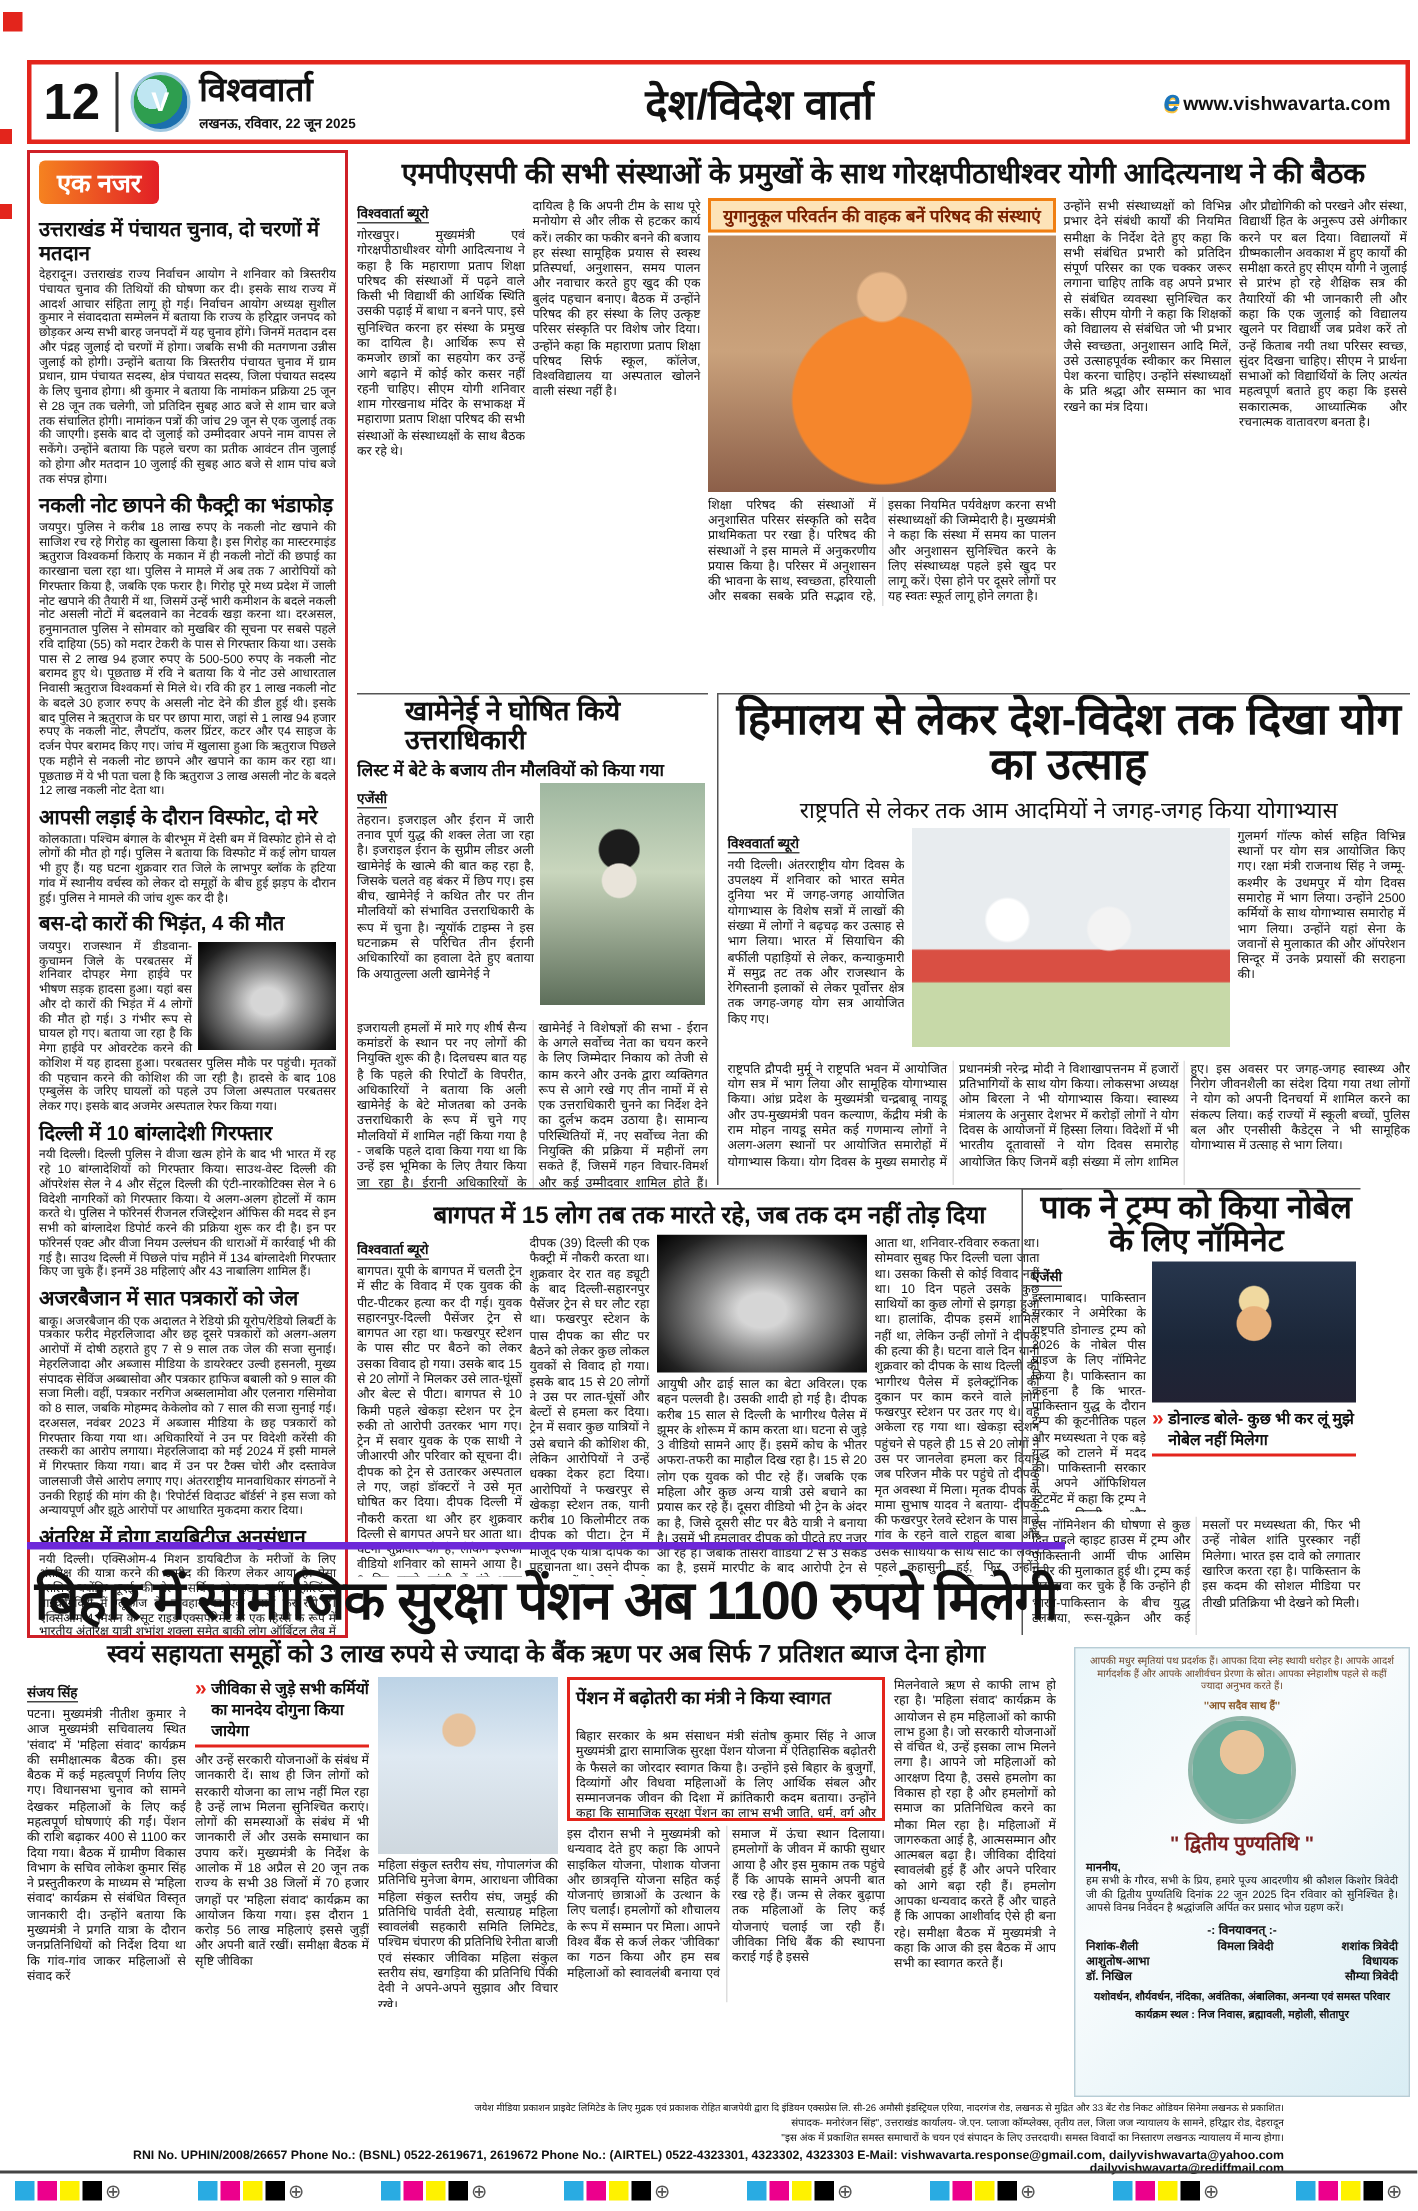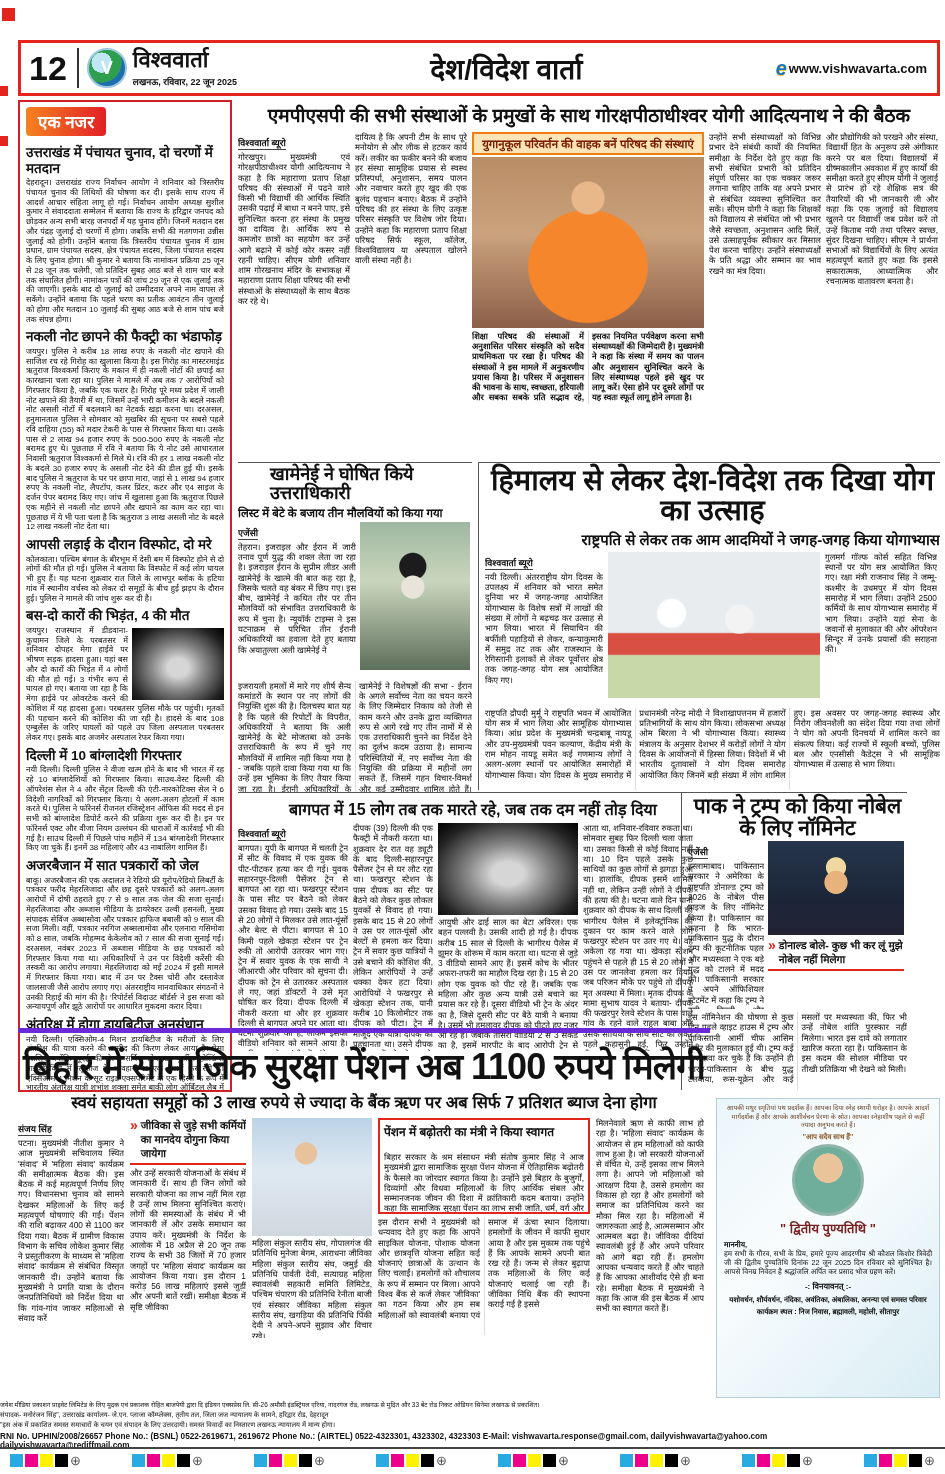--- a/index.html
+++ b/index.html
@@ -32,31 +32,31 @@
   
   #lead{position:absolute;left:238px;top:96px;width:702px;height:364px;}
   .lead-h{font-size:41px;font-weight:800;line-height:1.02;text-align:center;letter-spacing:-1px;}
   .lead-sub{font-size:19px;font-weight:bold;text-align:center;margin:6px 0 4px 0;}
   .lead-body{display:flex;gap:5px;height:272px;}
   .lead-col{width:112px;overflow:hidden;}
   .lead-photo-col{width:232px;display:flex;flex-direction:column;}
   .cap-bar{border:2px solid #f07f13;background:#fde3b8;color:#7a2000;font-weight:bold;font-size:11.5px;text-align:center;padding:2px 1px;margin-bottom:2px;}
   .ph{width:100%;}
   .ph-yogi{height:182px;background:radial-gradient(circle at 50% 24%,#e8b88a 0 9%,transparent 10%),radial-gradient(ellipse at 50% 64%,#f5862c 0 36%,transparent 37%),linear-gradient(180deg,#b98d66 0%,#caa27c 45%,#8c5f49 100%);}
-  .under-photo{margin-top:3px;height:78px;overflow:hidden;font-weight:bold;}
+  .under-photo{margin-top:3px;height:78px;overflow:hidden;}
   
   #khamenei{position:absolute;left:238px;top:462px;width:234px;height:328px;border-top:1px solid #555;padding-top:2px;overflow:hidden;}
   .kh-h{font-size:18px;font-weight:800;line-height:1.05;margin-left:32px;}
   .kh-sub{font-size:11.5px;font-weight:bold;margin:2px 0;}
   .kh-row{display:flex;gap:4px;}
   .kh-txt{width:118px;overflow:hidden;}
   .ph-khamenei{width:110px;height:148px;background:radial-gradient(circle at 48% 44%,#e9e4da 0 11%,transparent 12%),radial-gradient(circle at 48% 30%,#1c1c1c 0 11%,transparent 12%),linear-gradient(180deg,#9fb7a0 0%,#c9d6bd 40%,#5d6e5a 100%);}
   #yoga{position:absolute;left:478px;top:462px;width:462px;height:328px;border-top:1px solid #555;border-left:1px solid #555;padding:2px 0 0 6px;box-sizing:border-box;overflow:hidden;}
   .yg-h{font-size:29px;font-weight:800;line-height:1.05;text-align:center;}
-  .yg-sub{font-size:15px;font-weight:bold;text-align:right;margin:3px 0;}
+  .yg-sub{font-size:15px;font-weight:normal;text-align:center;margin:3px 0;}
   .yg-row{display:flex;gap:5px;}
   .yg-col1{width:118px;overflow:hidden;}
   .ph-yoga{width:212px;height:146px;background:radial-gradient(circle at 30% 42%,#fff 0 8%,transparent 9%),radial-gradient(circle at 62% 46%,#f3f3f3 0 9%,transparent 10%),linear-gradient(180deg,#e8ecef 0 55%,#d94f43 56% 70%,#c7d9a8 71% 100%);}
   .yg-col3{width:112px;overflow:hidden;}
   .yg-below{margin-top:4px;height:118px;overflow:hidden;}
   
   #train{position:absolute;left:238px;top:792px;width:470px;height:298px;border-top:1px solid #555;padding-top:2px;overflow:hidden;}
   .tr-h{font-size:30px;font-weight:800;line-height:1.0;text-align:center;}
   .tr-sub{font-size:16px;font-weight:bold;text-align:center;margin:3px 0;}
   .tr-row{display:flex;gap:5px;height:228px;}
@@ -97,21 +97,21 @@
   .mem-tag{font-size:7px;font-weight:bold;color:#8a5a2b;margin:2px 0;}
   .mem-photo{width:66px;height:66px;border-radius:50%;border:3px solid #8fb5a8;margin:3px auto;background:radial-gradient(circle at 50% 32%,#e9c49a 0 26%,#6fae9b 27% 100%);}
   .mem-title{font-size:13px;font-weight:bold;color:#7a1f1f;margin:2px 0;}
   .mem-sal{font-size:7.5px;text-align:left;font-weight:bold;}
   .mem-body{font-size:7.2px;text-align:justify;line-height:1.3;}
   .mem-sign-h{font-size:8px;font-weight:bold;margin:3px 0 1px 0;}
   .mem-signs{display:flex;justify-content:space-between;font-size:7.8px;font-weight:bold;white-space:pre-line;text-align:left;}
   .mem-family{font-size:7.2px;font-weight:bold;margin-top:3px;}
   .mem-venue{font-size:7.2px;font-weight:bold;margin-top:2px;}
   
-  #footer{position:absolute;left:0;top:1400px;width:856px;text-align:left;}
+  #footer{position:absolute;left:0;top:1400px;width:856px;text-align:right;}
   .ft1{font-size:6.4px;}
   .ft2{font-size:6.8px;margin-top:1px;}
   .ft4{font-size:8.2px;font-weight:bold;margin-top:3px;}
   #marksbar{position:absolute;left:0;top:1447px;width:945px;border-top:2px solid #444;padding:5px 10px 0 10px;box-sizing:border-box;display:flex;justify-content:space-between;}
   .mark-group{display:flex;gap:2px;align-items:center;}
   .mk{width:13px;height:13px;display:inline-block;}
   .mk-c{background:#29abe2;}.mk-m{background:#ec008c;}.mk-y{background:#fff200;}.mk-k{background:#000;}
   .mk-reg{font-size:13px;line-height:13px;color:#555;}
 </style>
 </head>
@@ -288,20 +288,29 @@
 </div>
 
 <div id="memorial">
   <div class="mem-intro">आपकी मधुर स्मृतियां पथ प्रदर्शक हैं। आपका दिया स्नेह स्थायी धरोहर है। आपके आदर्श मार्गदर्शक हैं और आपके आशीर्वचन प्रेरणा के स्रोत। आपका स्नेहाशीष पहले से कहीं ज्यादा अनुभव करते हैं।</div>
   <div class="mem-tag">''आप सदैव साथ हैं''</div>
   <div class="mem-photo"></div>
   <div class="mem-title">" द्वितीय पुण्यतिथि "</div>
   <div class="mem-sal">माननीय,</div>
   <div class="mem-body">हम सभी के गौरव, सभी के प्रिय, हमारे पूज्य आदरणीय श्री कौशल किशोर त्रिवेदी जी की द्वितीय पुण्यतिथि दिनांक 22 जून 2025 दिन रविवार को सुनिश्चित है। आपसे विनम्र निवेदन है श्रद्धांजलि अर्पित कर प्रसाद भोज ग्रहण करें।</div>
   <div class="mem-sign-h">-: विनयावनत् :-</div>
+  <div class="mem-signs">
+    <span>निशांक-शैली
+आशुतोष-आभा
+डॉ. निखिल</span>
+    <span>विमला त्रिवेदी</span>
+    <span style="text-align:right;">शशांक त्रिवेदी
+विधायक
+सौम्या त्रिवेदी</span>
+  </div>
   <div class="mem-family">यशोवर्धन, शौर्यवर्धन, नंदिका, अवंतिका, अंबालिका, अनन्या एवं समस्त परिवार</div>
   <div class="mem-venue">कार्यक्रम स्थल : निज निवास, ब्रह्मावली, महोली, सीतापुर</div>
 </div>
 
 <div id="footer">
   <div class="ft1">जयेश मीडिया प्रकाशन प्राइवेट लिमिटेड के लिए मुद्रक एवं प्रकाशक रोहित बाजपेयी द्वारा दि इंडियन एक्सप्रेस लि. सी-26 अमौसी इंडस्ट्रियल एरिया, नादरगंज रोड, लखनऊ से मुद्रित और 33 बेंट रोड निकट ओडियन सिनेमा लखनऊ से प्रकाशित।</div>
   <div class="ft2">संपादक- मनोरंजन सिंह", उत्तराखंड कार्यालय- जे.एन. प्लाजा कॉम्प्लेक्स, तृतीय तल, जिला जज न्यायालय के सामने, हरिद्वार रोड, देहरादून</div>
   <div class="ft2">"इस अंक में प्रकाशित समस्त समाचारों के चयन एवं संपादन के लिए उत्तरदायी। समस्त विवादों का निस्तारण लखनऊ न्यायालय में मान्य होगा।</div>
   <div class="ft4">RNI No. UPHIN/2008/26657 Phone No.: (BSNL) 0522-2619671, 2619672 Phone No.: (AIRTEL) 0522-4323301, 4323302, 4323303  E-Mail: vishwavarta.response@gmail.com, dailyvishwavarta@yahoo.com dailyvishwavarta@rediffmail.com</div>
 </div>

